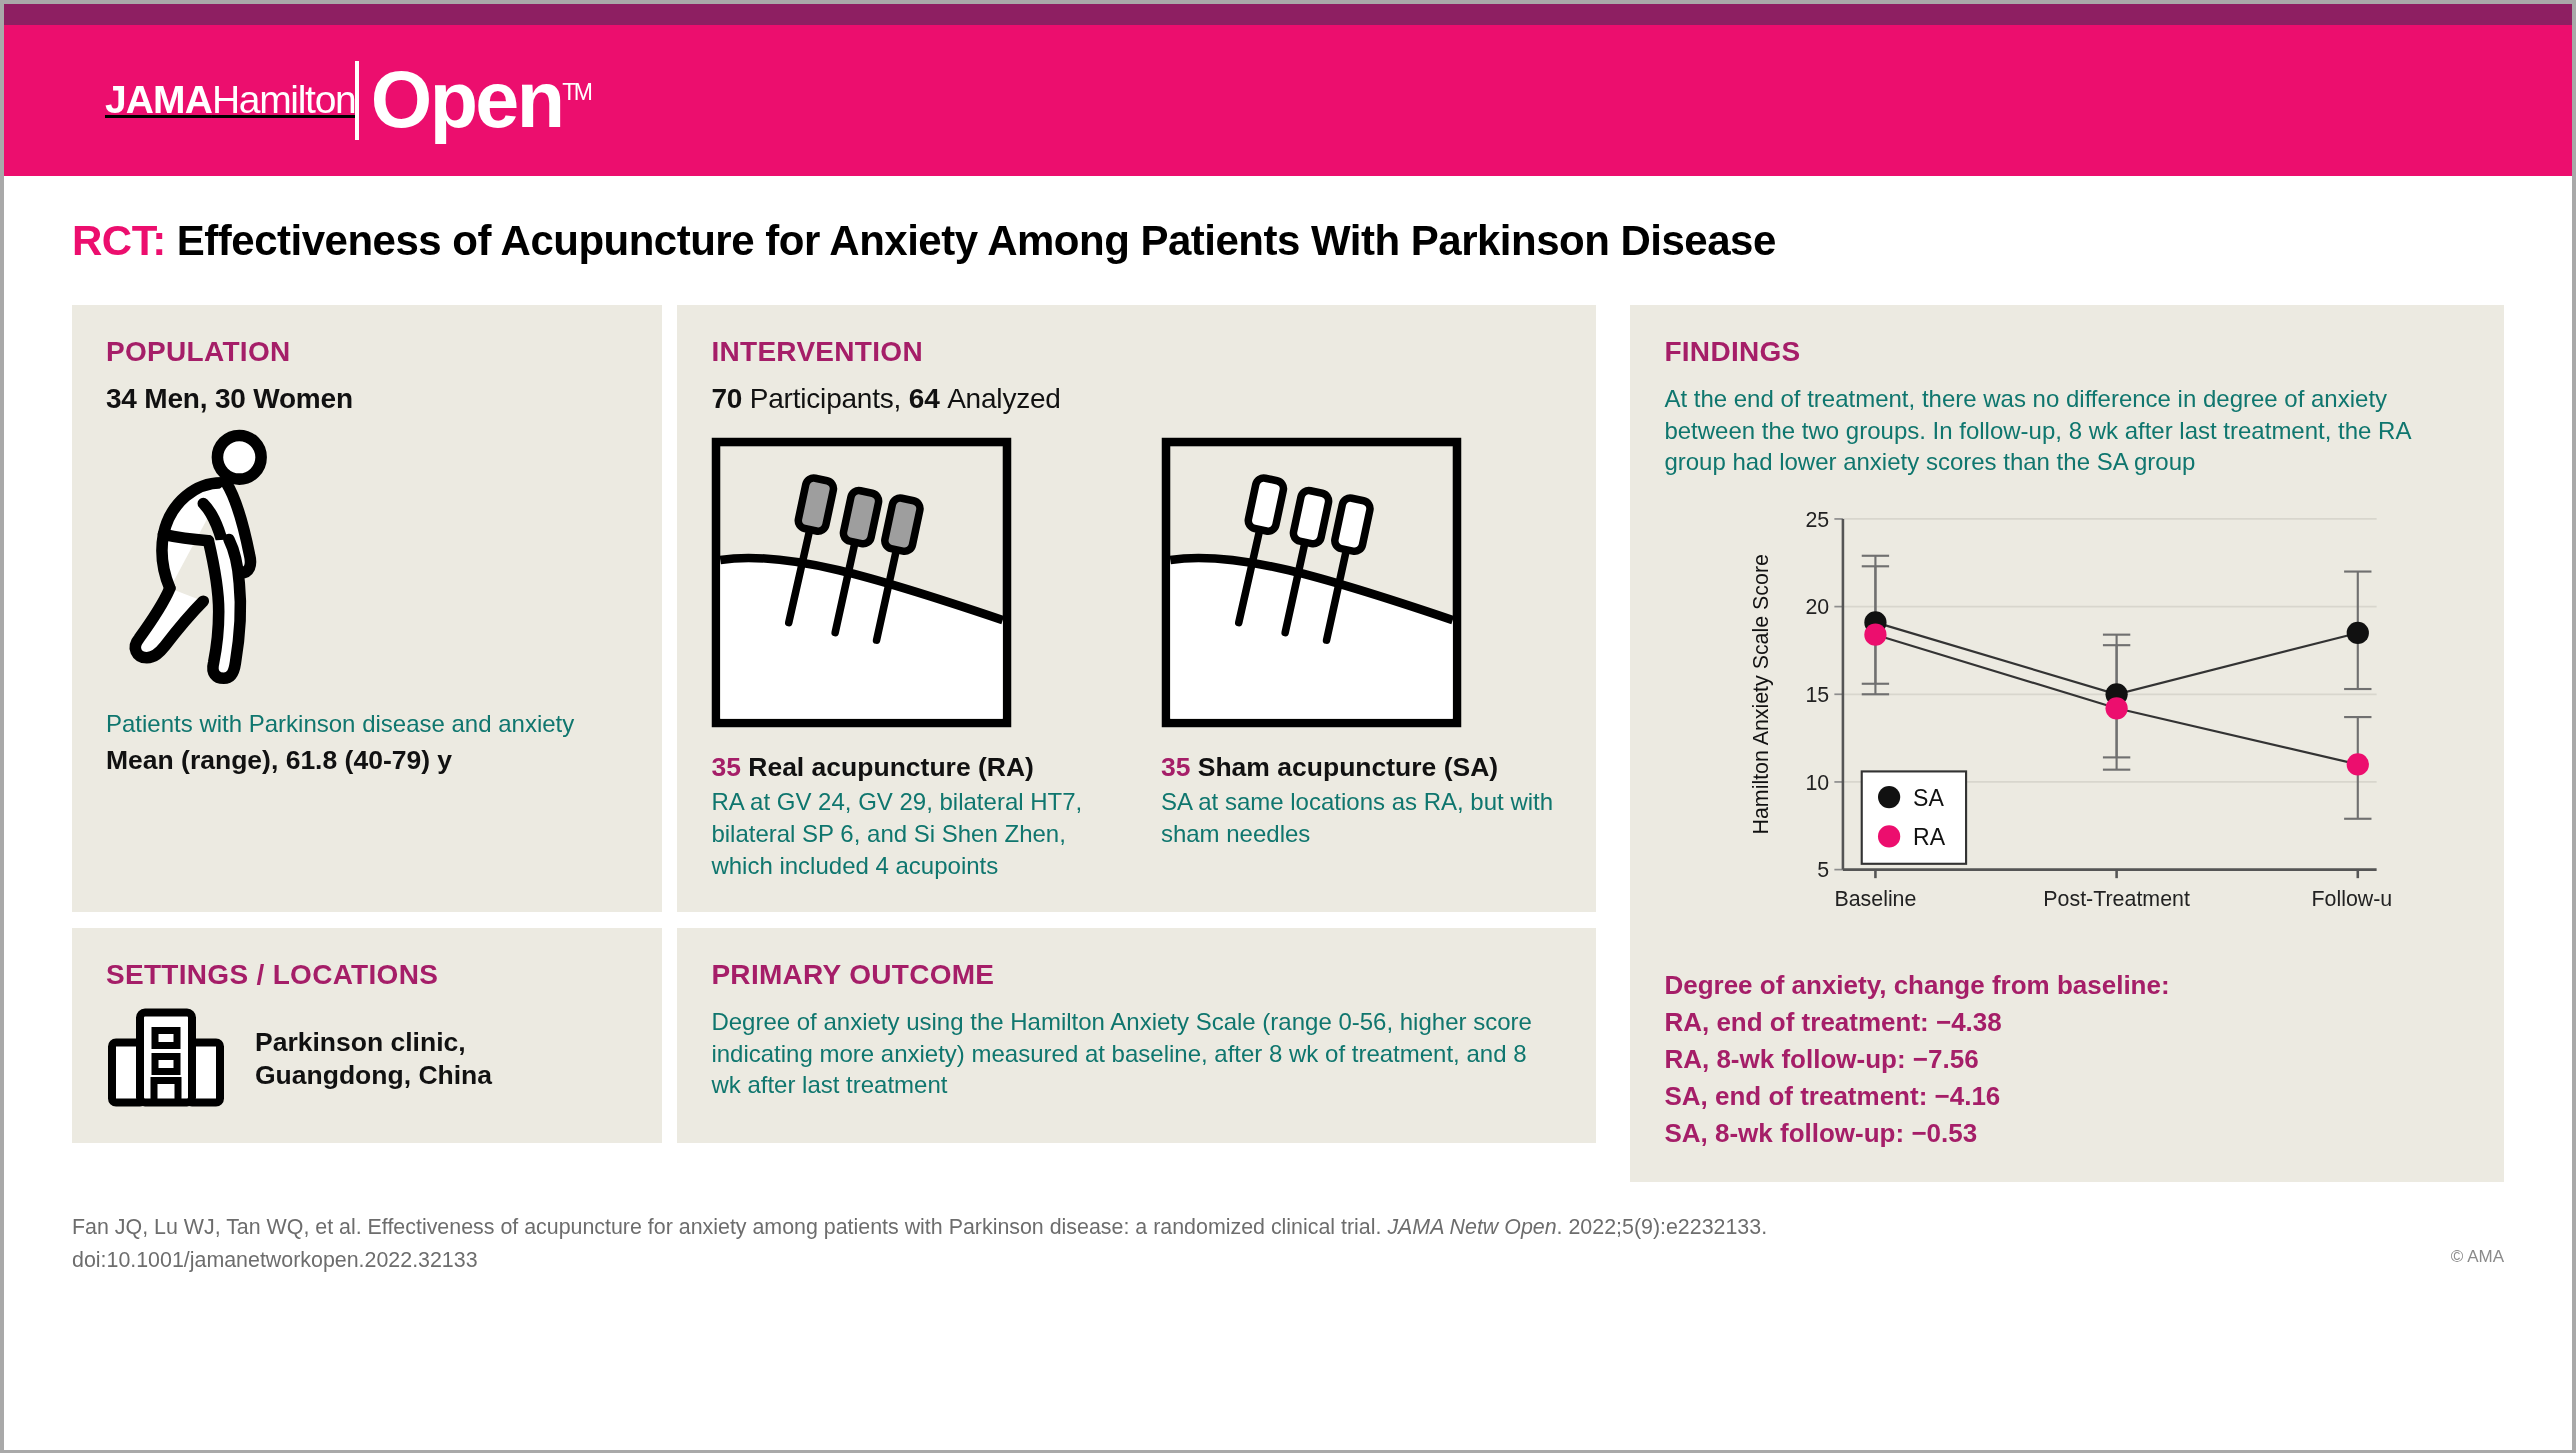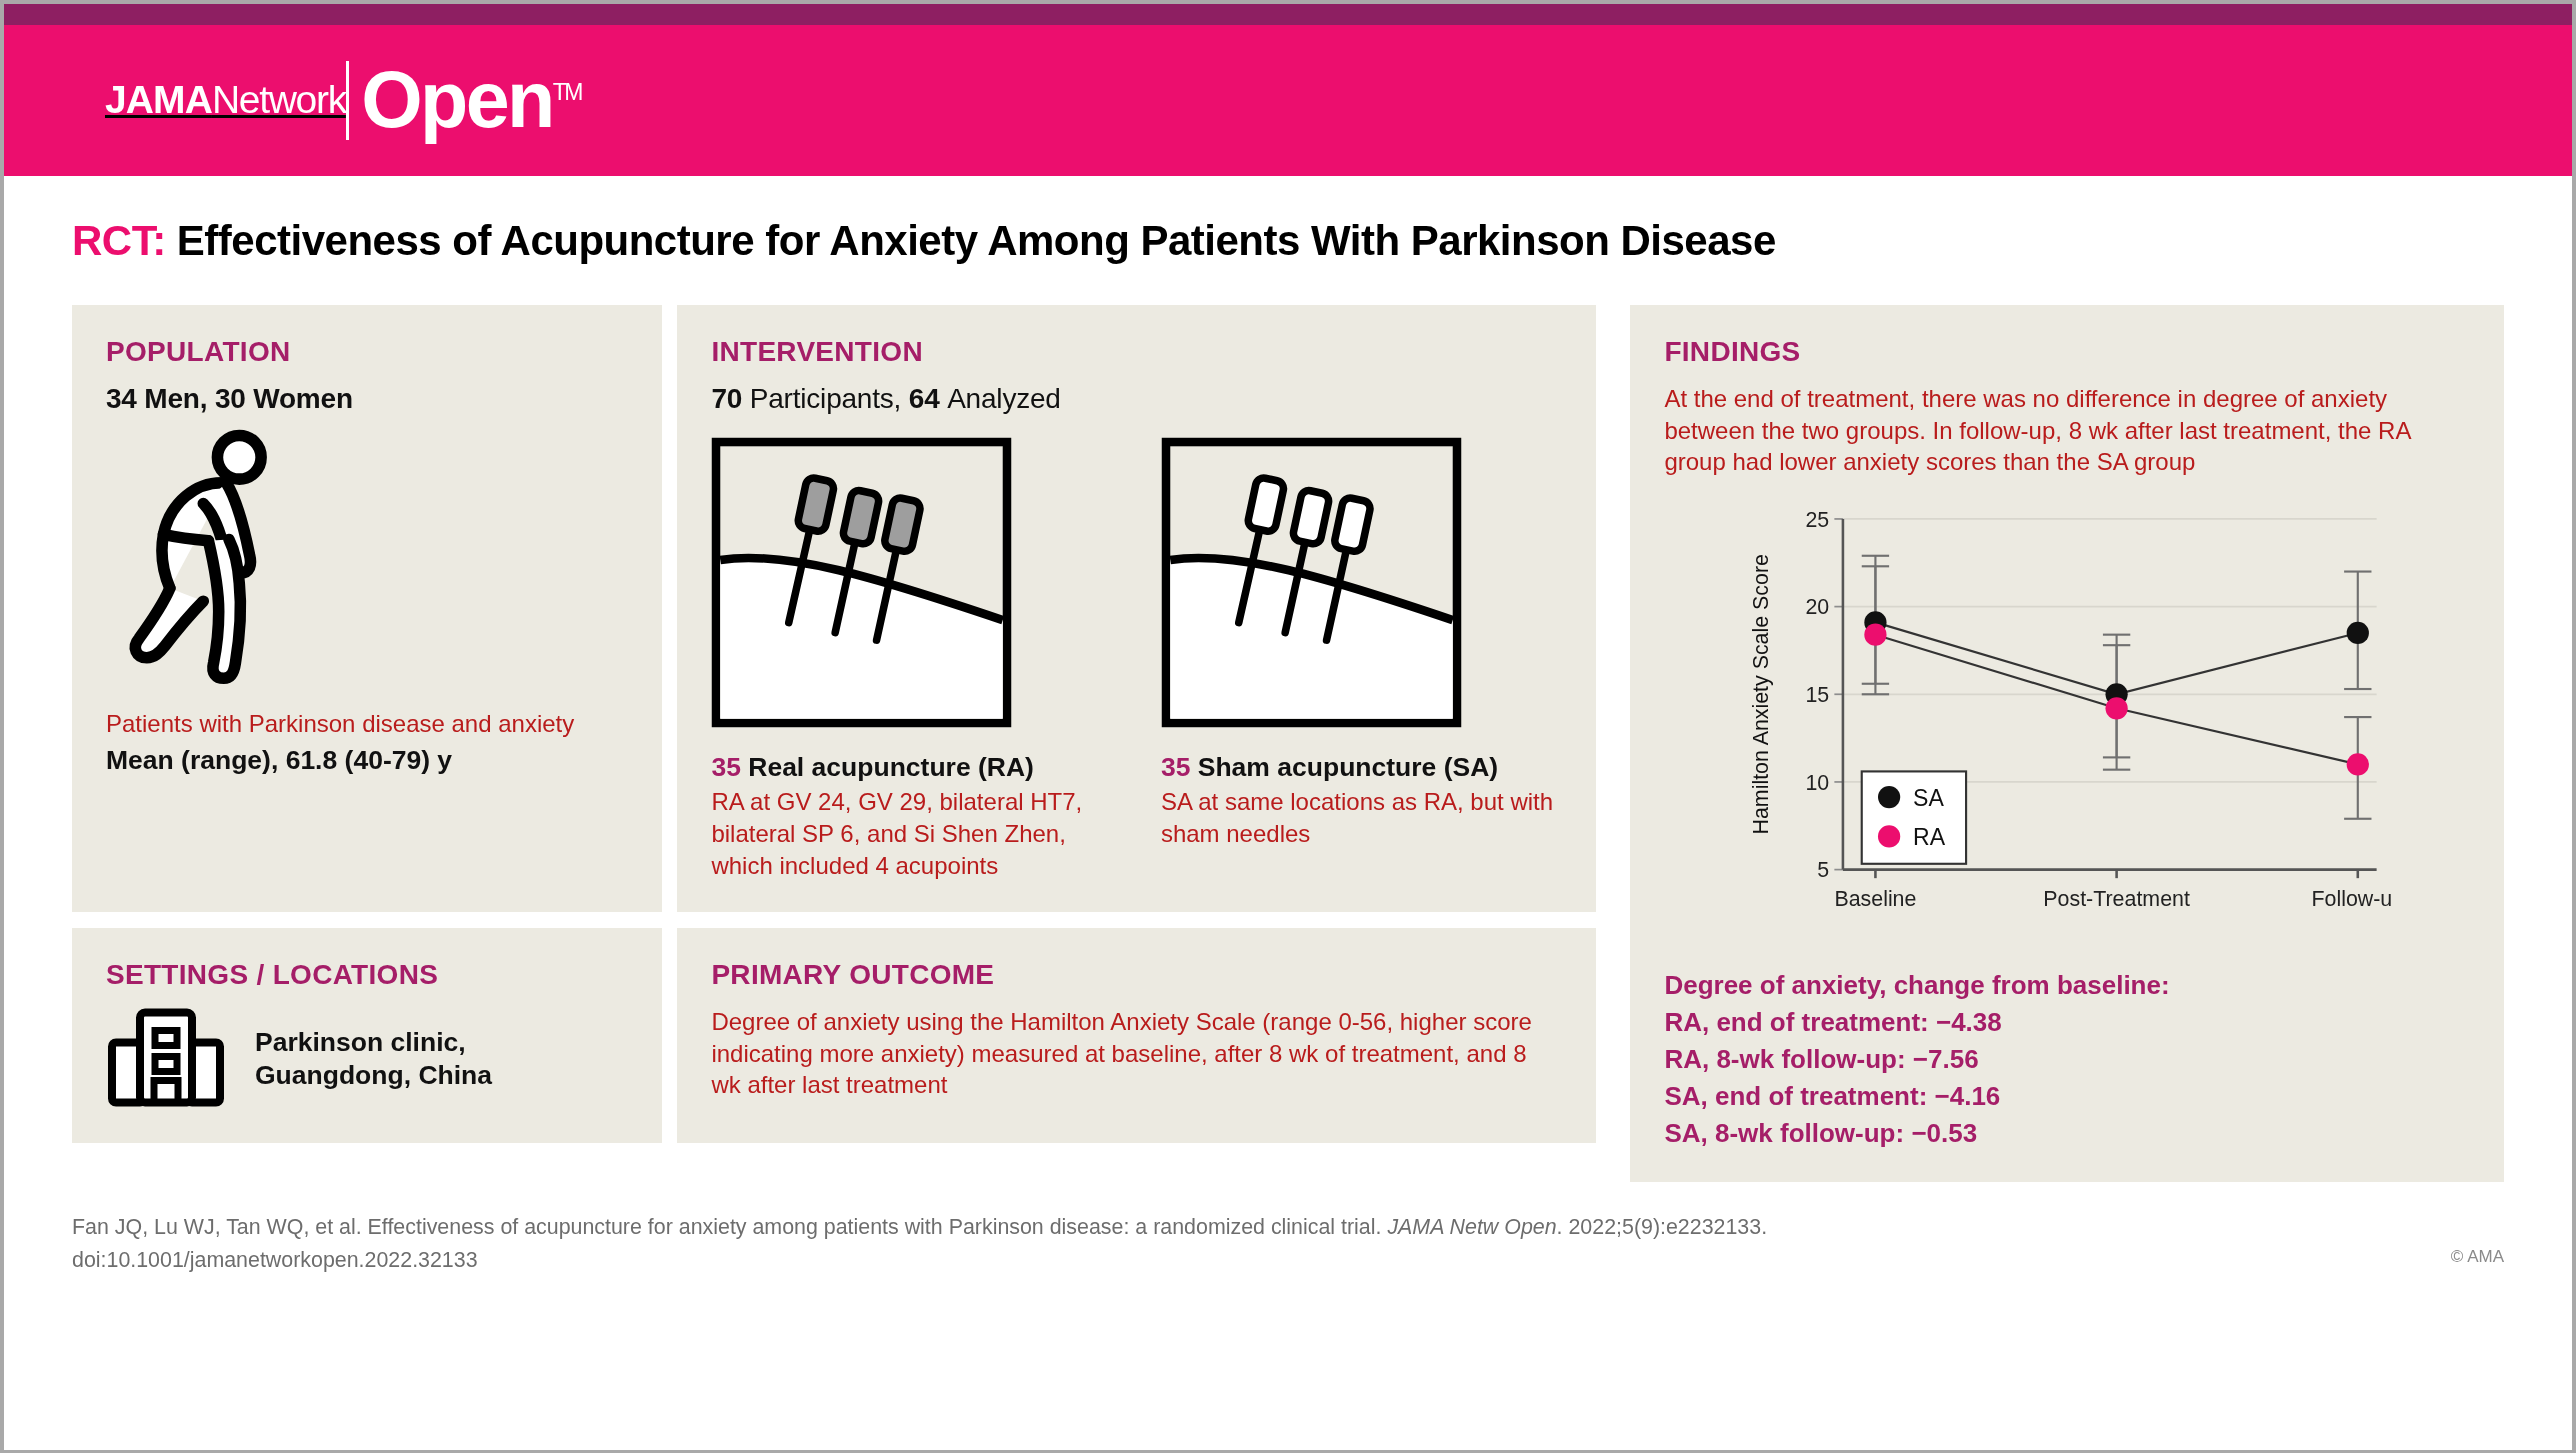--- a/index.html
+++ b/index.html
@@ -104,21 +104,21 @@
     font-size: 28px;
     font-weight: bold;
     color: #111111;
     font-family: "Liberation Sans Narrow", "Liberation Sans", sans-serif;
     letter-spacing: -0.2px;
   }
   .panel-sub .lt { font-weight: normal; }
   .body-text {
     font-size: 24px;
     line-height: 1.32;
-    color: #b91c1c;
+    color: #0f766e;
     font-family: "Liberation Sans Narrow", "Liberation Sans", sans-serif;
   }
   .body-bold {
     font-size: 26.5px;
     font-weight: bold;
     color: #111111;
     line-height: 1.25;
     font-family: "Liberation Sans Narrow", "Liberation Sans", sans-serif;
   }
 
@@ -176,21 +176,21 @@
 <body>
 
 <div id="page">
 
   <div class="masthead-top"></div>
 
   <div class="masthead">
     <div class="logo">
       <div class="logo-left">
         <span class="logo-jama">JAMA</span>
-        <span class="logo-network">Network</span>
+        <span class="logo-network">Hamilton</span>
       </div>
       <div class="logo-rule"></div>
       <span class="logo-open"><span>Open</span><span class="logo-tm">TM</span></span>
     </div>
   </div>
 
   <div class="title-wrap">
     <div class="title"><span class="rct">RCT:</span> <span>Effectiveness of Acupuncture for Anxiety Among Patients With Parkinson Disease</span></div>
   </div>
 

